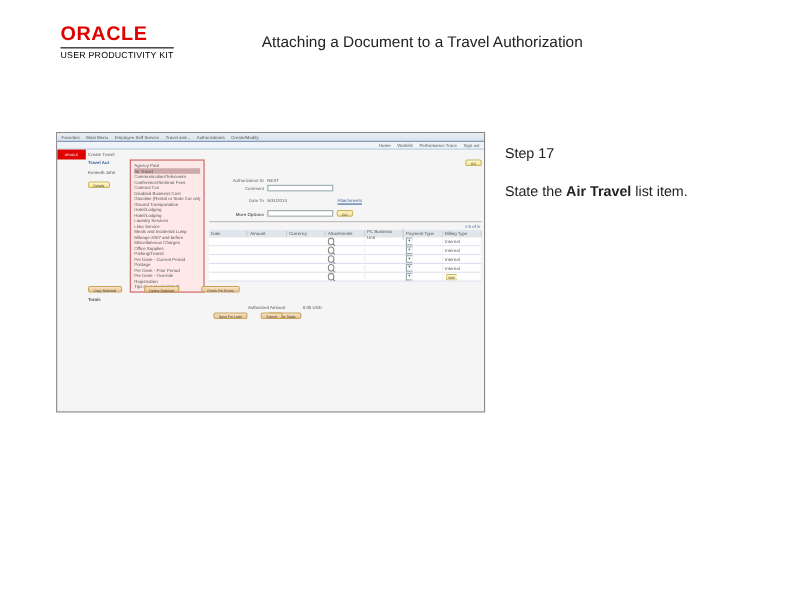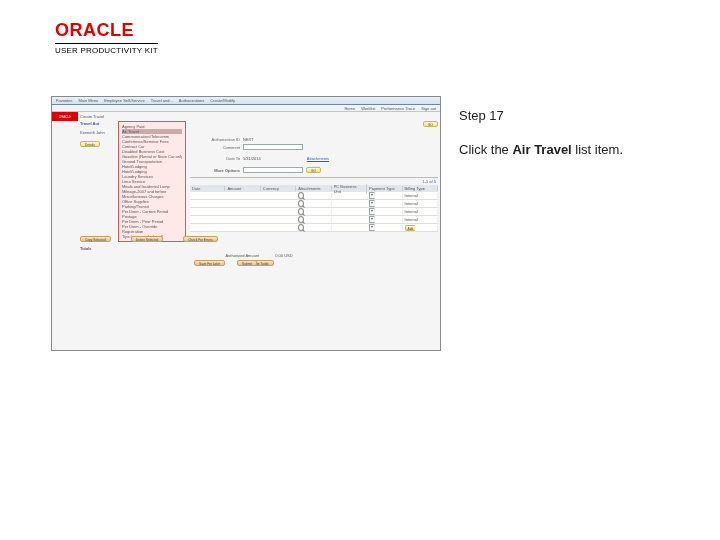--- a/index.html
+++ b/index.html
@@ -32,21 +32,21 @@
   .oracle-sub { font-size: 8px; letter-spacing: 0.2px; color: #000; text-align: center; }
   .page-title {
     flex: 1;
     text-align: center;
     font-size: 14px;
     color: #222;
     margin-left: -90px;
   }
   .main {
     position: absolute;
-    top: 96px;
+    top: 120px;
     left: 35px;
     right: 20px;
     display: flex;
     padding-left: 16px;
   }
   .screenshot {
     width: 390px;
     height: 255px;
     border: 1px solid #888;
     background: #f5f5f5;
@@ -141,20 +141,21 @@
   .instructions .bold { font-weight: bold; }
 </style>
 </head>
 <body>
 
 <div class="header">
   <div class="logo-block">
     <div class="oracle-logo">ORACLE</div>
     <div class="oracle-sub">USER PRODUCTIVITY KIT</div>
   </div>
+  <div class="page-title">Attaching a Document to a Travel Authorization</div>
 </div>
 
 <div class="main">
   <div class="screenshot">
     <div class="ss-topbar">
       <span>Favorites</span>
       <span>Main Menu</span>
       <span>Employee Self-Service</span>
       <span>Travel and...</span>
       <span>Authorizations</span>
@@ -305,16 +306,16 @@
       <div class="ss-footer">
         <span class="ss-btn brown">Save For Later</span>
         <span class="ss-btn brown">Submit</span>
       </div>
     </div>
   </div>
 
   <div class="instructions">
     <div class="step">Step 17</div>
     <div>
-      <span>Click the </span><span class="bold">Air Travel</span><span> list item.</span>
+      <span>State the </span><span class="bold">Air Travel</span><span> list item.</span>
     </div>
   </div>
 </div>
 
 </body></html>

